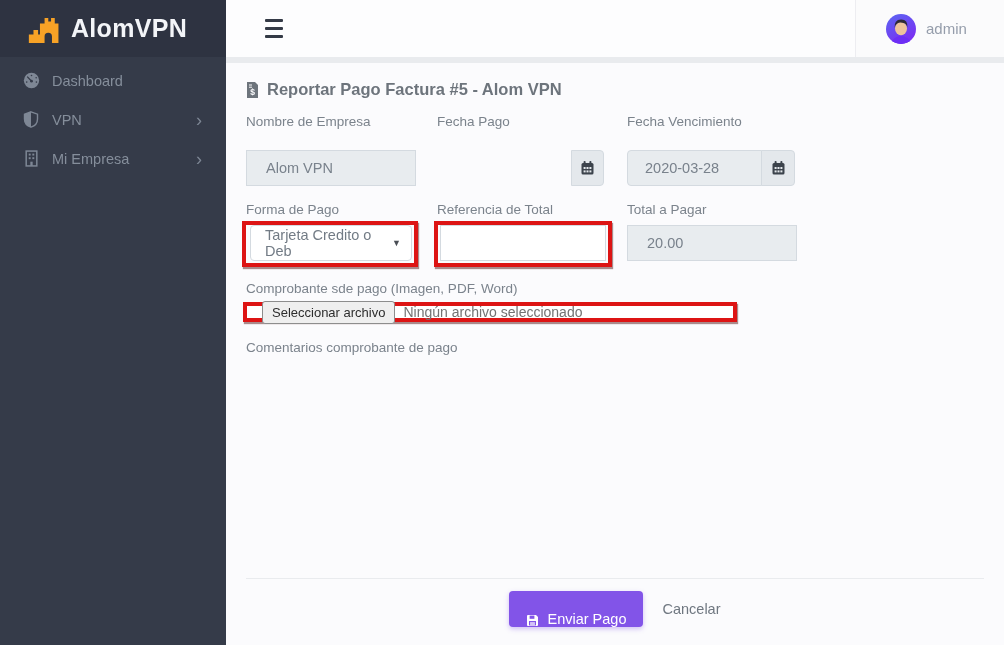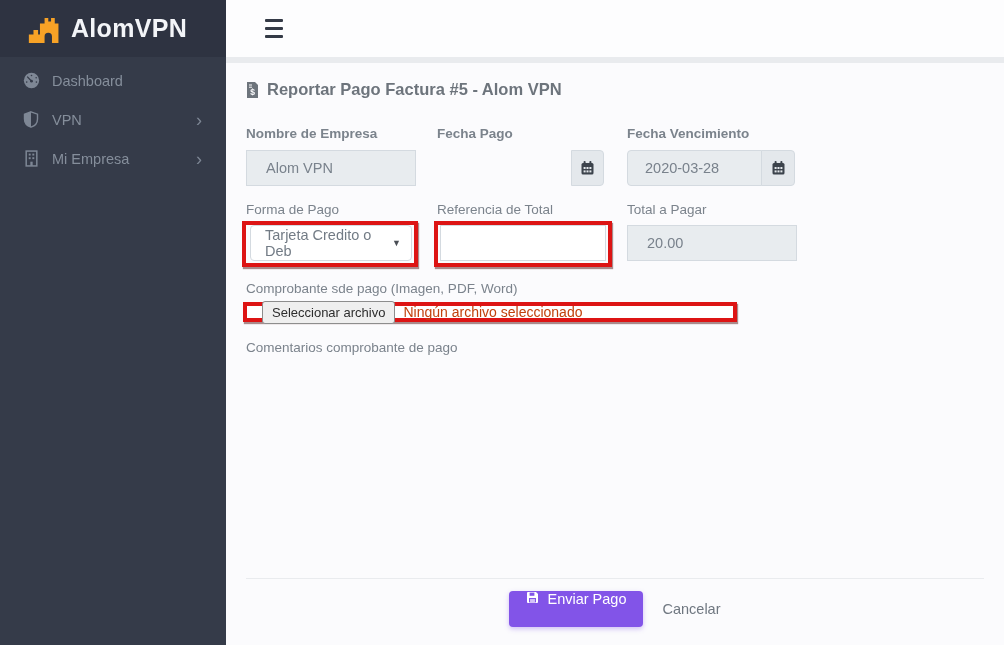--- a/index.html
+++ b/index.html
@@ -30,21 +30,21 @@
     border-left:1px solid #ededf1; display:flex; align-items:center; padding-left:30px; cursor:pointer; }
   .username { color:#959dab; font-size:15px; margin-left:10px; }
   .gap-strip { height:6px; background:#e9ebee; flex-shrink:0; }
 
   
   .card { flex:1; background:#fbfbfd; position:relative; }
   .page-title { position:absolute; left:20px; top:17px; display:flex; align-items:center; color:#6d747c; font-weight:bold; font-size:16.5px; }
   .page-title svg { margin-right:8px; }
 
   .lbl { position:absolute; color:#7b838c; font-size:13.5px; white-space:nowrap; }
-  .r1 { top:63px;font-weight:bold; } .r2 { top:139px; }
+  .r1 { top:51px; } .r2 { top:139px; }
   .c1 { left:20px; } .c2 { left:211px; } .c3 { left:401px; }
 
   .inp { position:absolute; height:36px; border:1px solid #d4dae0; border-radius:0;
     font-family:inherit; font-size:14.5px; color:#79828c; outline:none; }
   .inp-disabled { background:#e8ecef; }
   .inp-white { background:#ffffff; }
 
   #inp-nombre { left:20px; top:87px; width:170px; padding-left:19px; }
   #inp-fecha-pago { left:211px; top:87px; width:135px; padding:0 2px 0 13px; border-radius:4px 0 0 4px; overflow:hidden; }
   #inp-fecha-venc { left:401px; top:87px; width:135px; padding-left:17px; border-radius:4px 0 0 4px; }
@@ -62,27 +62,27 @@
 
   .redbox { position:absolute; border:4px solid #dd1414; box-shadow:1px 2px 1px rgba(70,0,0,.45); pointer-events:none; z-index:5; }
   #rb1 { left:16px; top:158px; width:176px; height:46px; }
   #rb2 { left:208px; top:158px; width:178px; height:46px; }
 
   #lbl-comprobante { top:218px; }
   #file-box { position:absolute; left:17px; top:239px; width:494px; height:20px; background:#fff;
     border:4px solid #dd1414; box-shadow:1px 2px 1px rgba(70,0,0,.45); display:flex; align-items:center; }
   .file-btn { margin-left:15px; height:23px; padding:0 9px; background:#efefef; border:1px solid #8d8d8d;
     border-radius:3px; font-family:inherit; font-size:13px; color:#2d2d2d; cursor:pointer; white-space:nowrap; }
-  .file-status { margin-left:8px; color:#c2410c; font-size:14px; white-space:nowrap; }
+  .file-status { margin-left:8px; color:#737373; font-size:14px; white-space:nowrap; }
   #lbl-comentarios { top:277px; }
 
   .divider { position:absolute; left:20px; top:515px; width:738px; height:1px; background:#e9ebee; }
   .footer { position:absolute; left:0; top:528px; width:778px; display:flex; justify-content:center; align-items:center; }
   .submit-btn { height:36px; padding:0 17px; background:#8254e8; border:none; border-radius:4px; color:#fff;
-    font-family:inherit; font-size:14.5px; display:flex; align-items:flex-start; cursor:pointer;
+    font-family:inherit; font-size:14.5px; display:flex; align-items:flex-end; cursor:pointer;
     box-shadow:0 2px 5px rgba(130,84,232,.35); }
   .submit-btn svg { margin-right:8px; }
   .cancel-link { color:#6f7780; font-size:14.5px; margin-left:19px; cursor:pointer; }
 </style>
 </head>
 <body>
 
 <div class="app">
 
   <aside class="sidebar">
@@ -140,20 +140,42 @@
   </aside>
 
   <div class="main">
 
     <header class="topbar">
       <button class="hamburger">
         <span></span>
           <span></span>
           <span></span>
       </button>
+      <div class="topbar-right">
+        <span style="display:flex;">
+          <svg width="30" height="30" viewBox="0 0 30 30">
+            <defs>
+              <clipPath id="avclip">
+                  <circle cx="15" cy="15" r="15"></circle>
+                </clipPath>
+              <linearGradient id="avbg" x1="0" y1="0" x2="0.55" y2="1">
+                <stop offset="0" stop-color="#5a67f2"></stop>
+                  <stop offset="1" stop-color="#7b2ff2"></stop>
+              </linearGradient>
+            </defs>
+            <g clip-path="url(#avclip)">
+              <rect width="30" height="30" fill="url(#avbg)"></rect>
+              <path d="M4 30 q4-8 11-8 q7 0 11 8 Z" fill="#6d2ef5"></path>
+              <ellipse cx="15" cy="14.5" rx="6" ry="6.8" fill="#edc39c"></ellipse>
+              <path d="M8.6 14 q-.6-8.2 6.4-8.4 q7-.2 6.4 8.2 q-.8-4-3.2-4.6 q-4.4-1.4-6.6 0 q-2.4 1-3 4.8 Z" fill="#2e2b38"></path>
+            </g>
+          </svg>
+        </span>
+        <span class="username">admin</span>
+      </div>
     </header>
 
     <div class="gap-strip"></div>
 
     <main class="card">
 
       <div class="page-title">
         <svg width="13" height="16" viewBox="0 0 13 16">
           <path d="M1 0 h8 l3 3 v13 H1 Z" fill="#6d747c"></path>
           <line x1="3" y1="3" x2="6" y2="3" stroke="#fbfbfd" stroke-width="1"></line>

